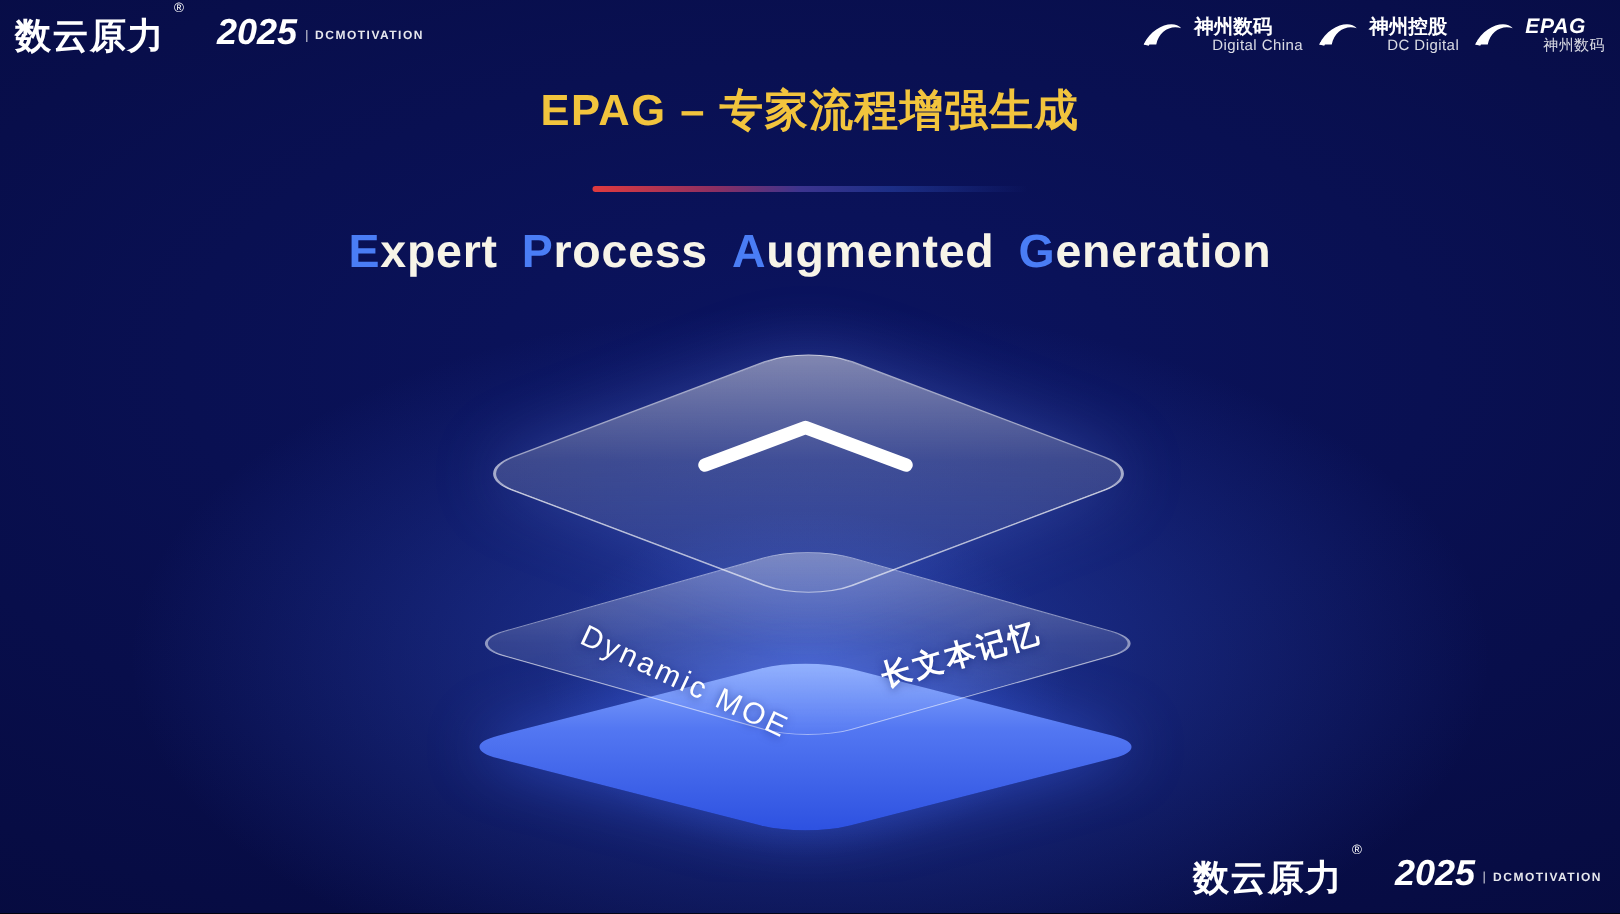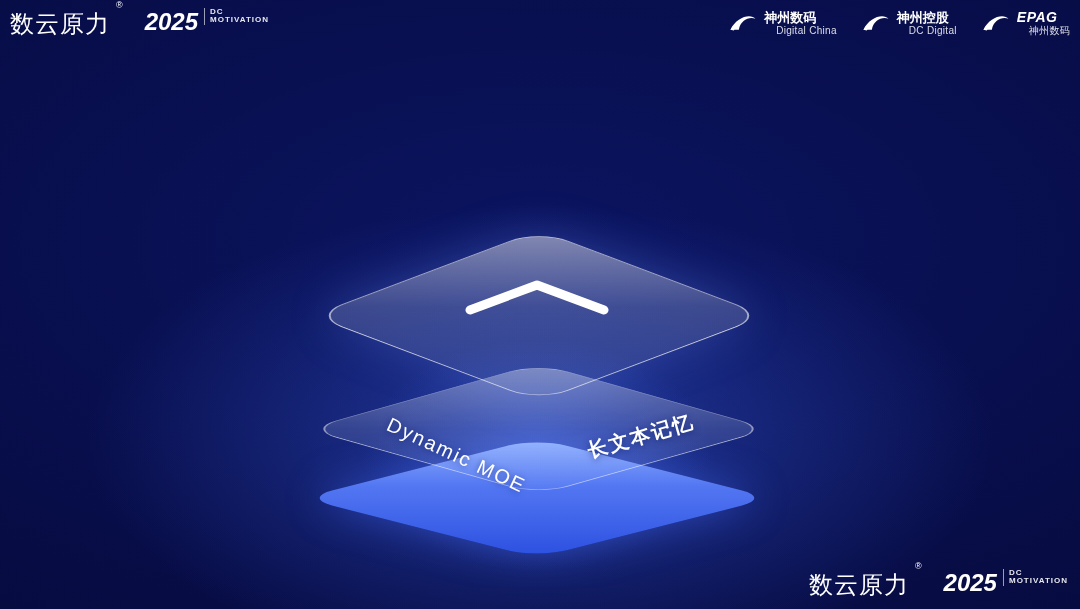--- a/index.html
+++ b/index.html
@@ -15,38 +15,38 @@
   }
 
   
   .brand{
     position:absolute;
     display:flex;align-items:flex-start;gap:6px;
     white-space:nowrap;
   }
   .brand.tl{left:10px;top:8px;}
   .brand.br{right:12px;bottom:8px;}
-  .brand .cn{font-size:24px;font-weight:400;letter-spacing:1px;}
+  .brand .cn{font-size:24px;font-weight:700;letter-spacing:1px;}
   .brand .reg{font-size:9px;vertical-align:super;position:relative;top:-8px;}
   .brand .year{font-size:24px;font-weight:800;font-style:italic;letter-spacing:0px;margin-left:16px;}
-  .brand .tag{display:flex;flex-direction:column;justify-content:flex-end;margin-top:0;line-height:1.05;border-left:1px solid rgba(255,255,255,0.6);padding-left:5px;}
+  .brand .tag{display:flex;justify-content:flex-end;margin-top:12px;line-height:1.05;border-left:1px solid rgba(255,255,255,0.6);padding-left:5px;}
   .brand .tag span{font-size:8px;letter-spacing:1px;font-weight:600;color:rgba(255,255,255,0.9);}
 
   
   .live-label{
     position:absolute;left:10px;top:60px;
     font-size:21px;font-weight:800;color:#ffffff;
     letter-spacing:1px;
     text-shadow:0 1px 4px rgba(0,0,60,0.5);
   }
 
   
   .partners{
     position:absolute;top:10px;right:10px;
-    display:flex;align-items:center;gap:24px;
+    display:flex;align-items:center;gap:8px;
   }
   .partner{display:flex;align-items:center;gap:6px;}
   .partner svg{display:block;}
   .partner .txt{display:flex;flex-direction:column;line-height:1.1;}
   .partner .name{font-size:13px;font-weight:700;color:#fff;}
   .partner .sub{font-size:10px;color:rgba(255,255,255,0.85);letter-spacing:0.3px;padding-left:12px;}
   .partner.dcits .name{font-style:italic;font-size:14px;letter-spacing:0.5px;}
 
   
   .title-block{position:absolute;top:54px;left:0;width:100%;text-align:center;}
@@ -160,20 +160,25 @@
             <path d="M3 20 C7 13 12 12 15 14 C11 16 8 18 7 21 Z" fill="#fff"></path>
           </svg>
       </span>
       <span class="txt">
         <span class="name">EPAG</span>
         <span class="sub">神州数码</span>
       </span>
     </div>
   </div>
 
+  <div class="title-block">
+    <h1 class="epag-title">EPAG – 专家流程增强生成</h1>
+    <div class="divider"></div>
+    <div class="english-title"><span class="word"><span class="cap">E</span>xpert</span><span class="word"><span class="cap">P</span>rocess</span><span class="word"><span class="cap">A</span>ugmented</span><span class="word"><span class="cap">G</span>eneration</span></div>
+  </div>
 
   <div class="glow"></div>
 
   <div class="layer-wrap layer-bottom">
     <div class="layer-face"></div>
   </div>
   <div class="layer-wrap layer-mid">
     <div class="layer-face"></div>
   </div>
   <div class="layer-wrap layer-top">

